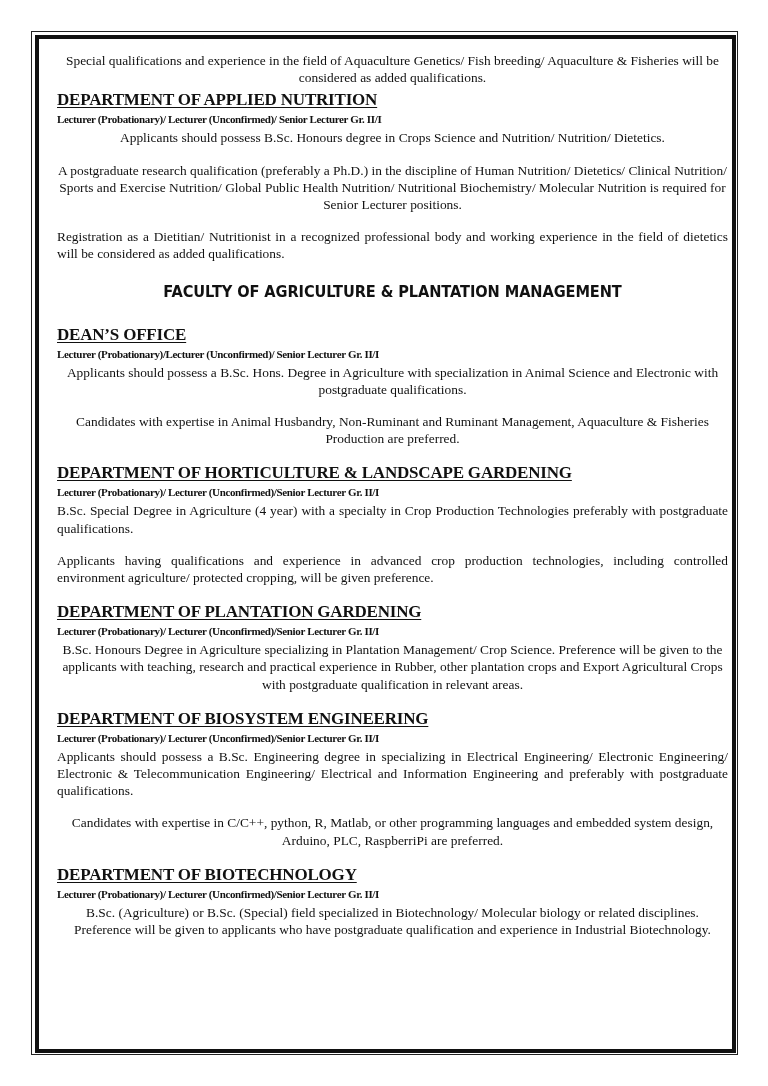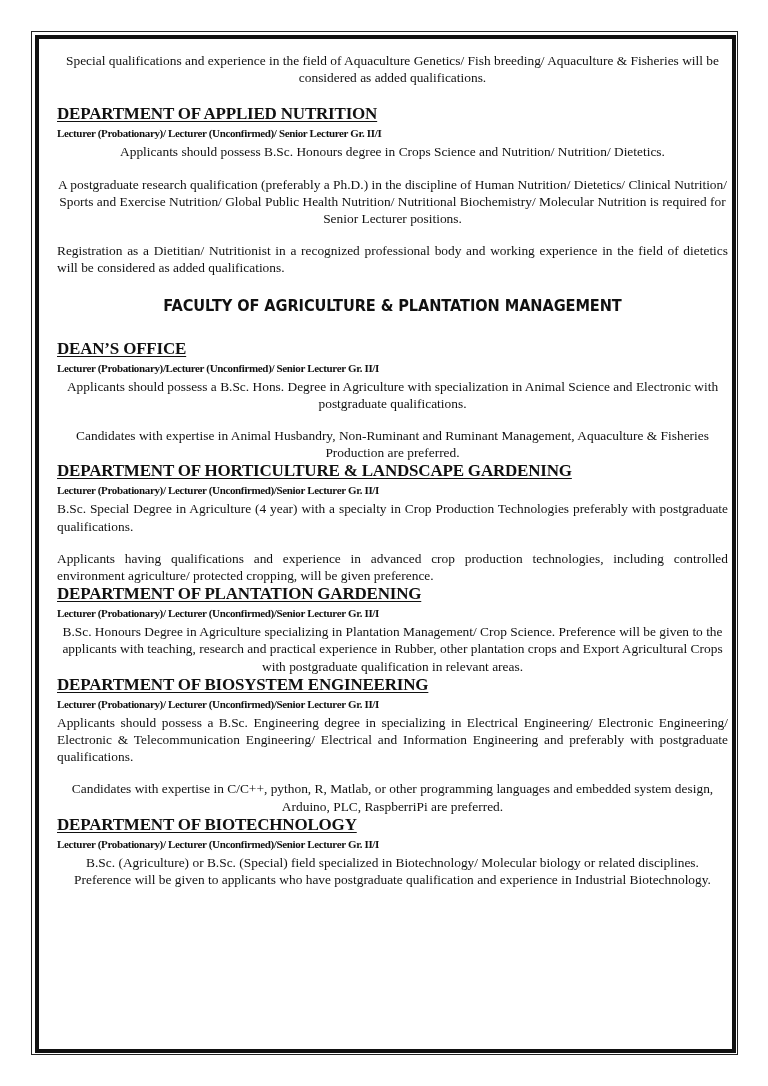--- a/index.html
+++ b/index.html
@@ -71,35 +71,36 @@
     font-family: "DejaVu Sans", "Liberation Sans", sans-serif;
     font-weight: bold;
     font-size: 14.6px;
     line-height: 18px;
     text-align: center;
     letter-spacing: -0.1px;
     padding-left: 110px;
     transform: scaleY(1.08);
   }
   .section {
+    margin-top: 16px;
   }
 </style>
 </head>
 <body>
 
 <div class="frame-outer"></div>
 <div class="frame-inner"></div>
 
 <div class="content">
 
   <div>
     <p class="body"> Special qualifications and experience in the field of Aquaculture Genetics/ Fish breeding/ Aquaculture &amp; Fisheries will be considered as added qualifications.</p>
   </div>
 
-  <div class="section" style="margin-top:18px;">
+  <div class="section" style="margin-top:4px;">
     <h2 class="dept-heading">DEPARTMENT OF APPLIED NUTRITION</h2>
     <h3 class="position-heading">Lecturer (Probationary)/ Lecturer (Unconfirmed)/ Senior Lecturer Gr. II/I</h3>
     <p class="body">Applicants should possess B.Sc. Honours degree in Crops Science and Nutrition/ Nutrition/ Dietetics.</p>
     <div class="gap"></div>
     <p class="body">A postgraduate research qualification (preferably a Ph.D.) in the discipline of Human Nutrition/ Dietetics/ Clinical Nutrition/ Sports and Exercise Nutrition/ Global Public Health Nutrition/ Nutritional Biochemistry/ Molecular Nutrition is required for Senior Lecturer positions.</p>
     <div class="gap"></div>
     <p class="body justify">Registration as a Dietitian/ Nutritionist in a recognized professional body and working experience in the field of dietetics will be considered as added qualifications.</p>
   </div>
 
   <div class="section" style="margin-top:20px; margin-left:-110px;">

